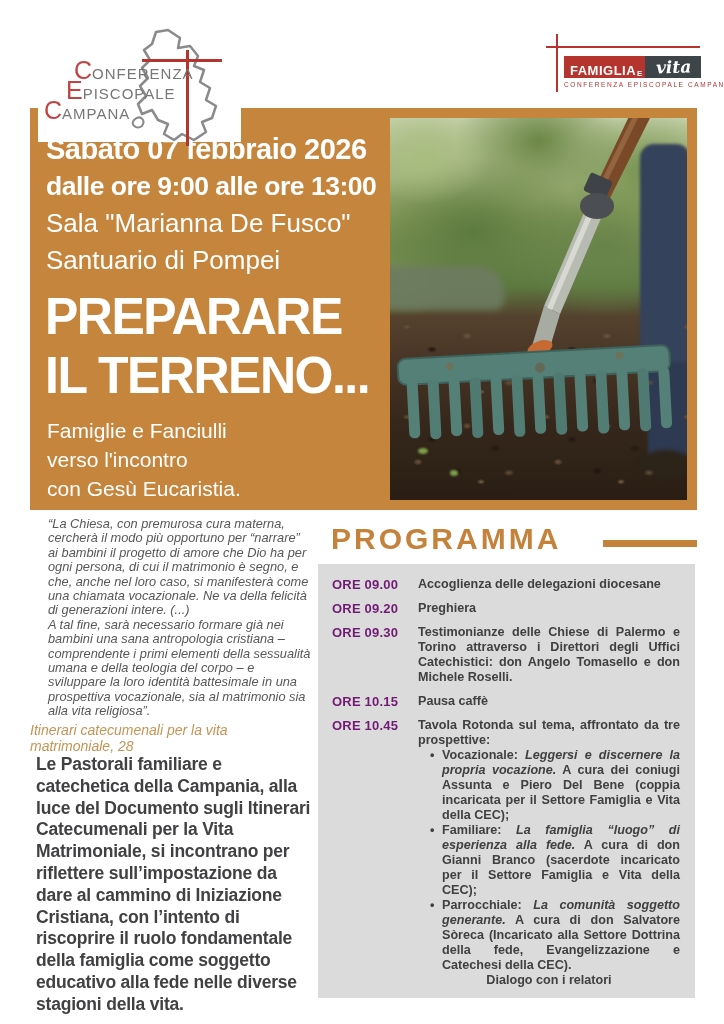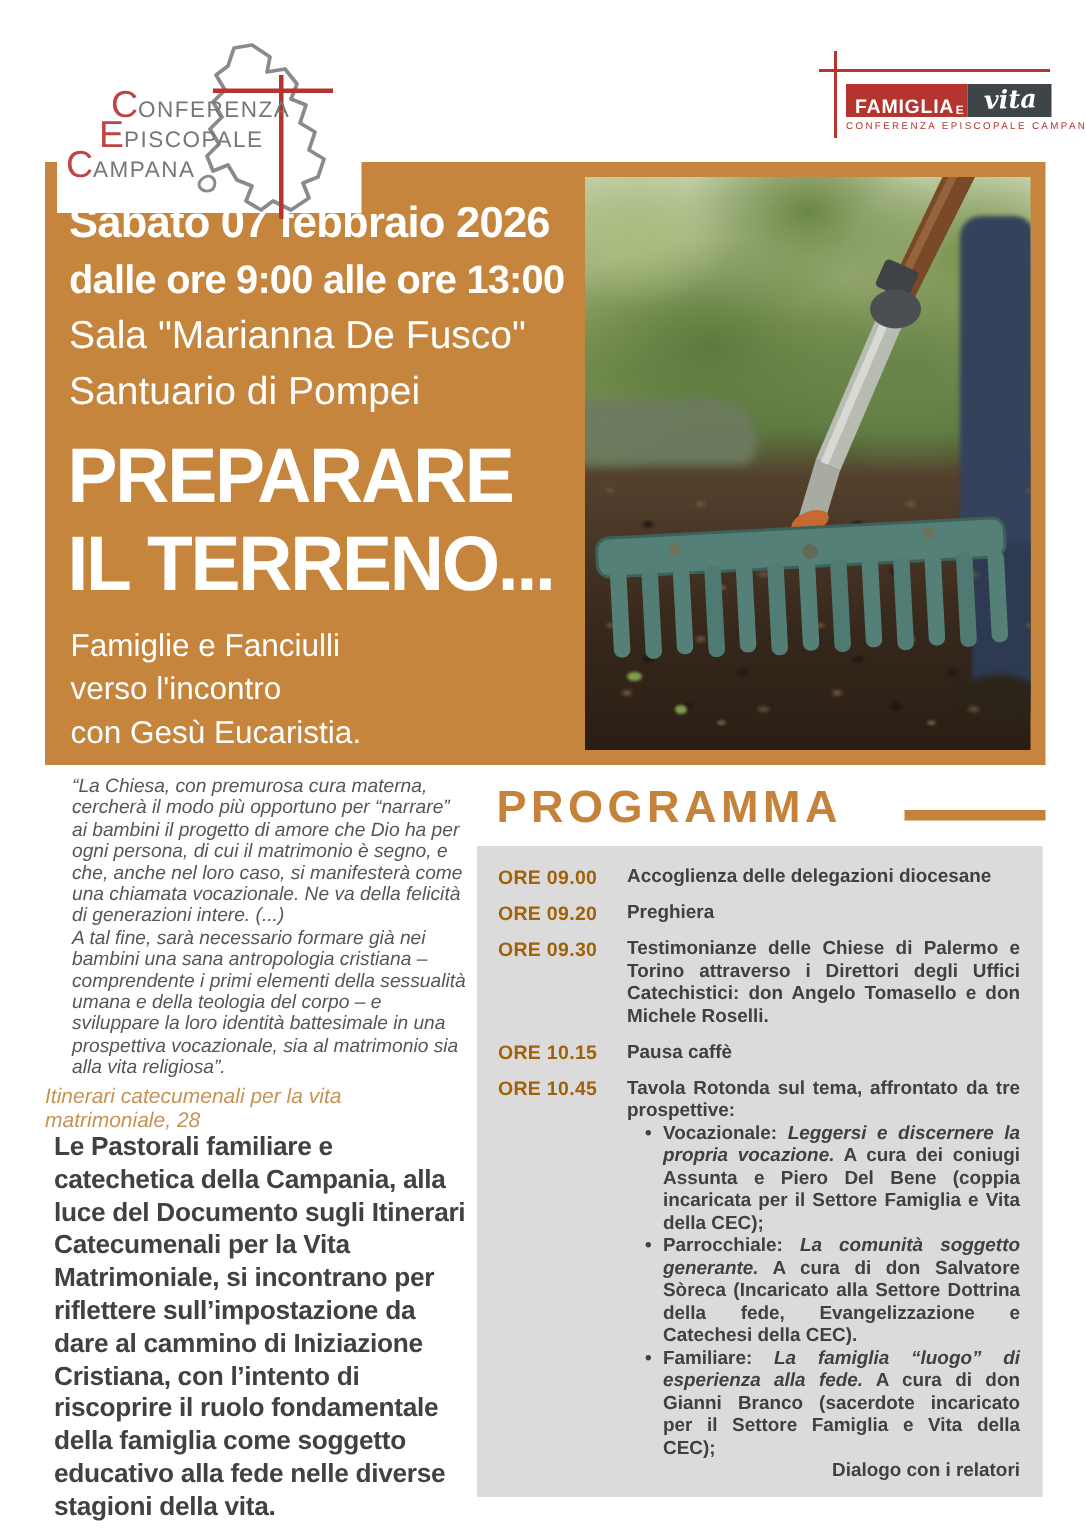--- a/index.html
+++ b/index.html
@@ -67,27 +67,27 @@
   .sprout{position:absolute;width:10px;height:6px;background:#7fa04b;border-radius:50%;filter:blur(1px);}
   
   .quote{position:absolute;left:48px;top:517px;width:288px;font-size:12.8px;font-style:italic;color:#57575a;line-height:14.4px;white-space:pre-line;}
   .attribution{position:absolute;left:30px;top:722px;width:280px;text-align:left;font-size:14px;font-style:italic;color:#c59455;}
   .intro{position:absolute;left:36px;top:754px;width:300px;font-size:17.5px;font-weight:bold;color:#414143;line-height:21.8px;white-space:pre-line;letter-spacing:-.2px;}
   
   .program-title{position:absolute;left:331px;top:522px;font-size:30px;font-weight:bold;color:#c5823a;letter-spacing:3px;}
   .program-dash{position:absolute;left:603px;top:540px;width:94px;height:7px;background:#c5823a;}
   .panel{position:absolute;left:318px;top:564px;width:377px;height:434px;background:#dbdbdb;box-sizing:border-box;padding:13px 15px 0 14px;overflow:hidden;}
   .prow{display:flex;margin-bottom:9px;}
-  .ptime{flex:0 0 86px;font-size:13px;font-weight:bold;color:#a16207;letter-spacing:.2px;}
+  .ptime{flex:0 0 86px;font-size:13px;font-weight:bold;color:#701a75;letter-spacing:.2px;}
   .pdesc{flex:1;font-size:12.6px;font-weight:bold;color:#404040;line-height:15px;text-align:justify;}
   .bullets{margin:0;padding:0 0 0 12px;}
   .bullet{position:relative;padding-left:12px;}
   .bullet::before{content:"•";position:absolute;left:0;top:0;}
   .bullet em{font-style:italic;}
-  .after-line{text-align:right;}
+  .after-line{text-align:center;}
 </style>
 </head>
 <body>
 
 <div class="poster">
 
   <div class="orange-box">
     <div class="hero-info">
       <div class="hero-date">Sabato 07 febbraio 2026</div>
       <div class="hero-time">dalle ore 9:00 alle ore 13:00</div>
@@ -234,24 +234,24 @@
     </div>
     <div class="prow">
       <div class="ptime">ORE 10.45</div>
       <div class="pdesc">
         <div>Tavola Rotonda sul tema, affrontato da tre prospettive:</div>
         <div class="bullets">
           <div class="bullet">
             <span>Vocazionale: </span><em>Leggersi e discernere la propria vocazione.</em><span> A cura dei coniugi Assunta e Piero Del Bene (coppia incaricata per il Settore Famiglia e Vita della CEC);</span>
           </div>
           <div class="bullet">
-            <span>Parrocchiale: </span><em>La comunità soggetto generante.</em><span> A cura di don Salvatore Sòreca (Incaricato alla Settore Dottrina della fede, Evangelizzazione e Catechesi della CEC).</span>
+            <span>Familiare: </span><em>La famiglia “luogo” di esperienza alla fede.</em><span> A cura di don Gianni Branco (sacerdote incaricato per il Settore Famiglia e Vita della CEC);</span>
           </div>
           <div class="bullet">
-            <span>Familiare: </span><em>La famiglia “luogo” di esperienza alla fede.</em><span> A cura di don Gianni Branco (sacerdote incaricato per il Settore Famiglia e Vita della CEC);</span>
+            <span>Parrocchiale: </span><em>La comunità soggetto generante.</em><span> A cura di don Salvatore Sòreca (Incaricato alla Settore Dottrina della fede, Evangelizzazione e Catechesi della CEC).</span>
           </div>
         </div>
         <div class="after-line">Dialogo con i relatori</div>
       </div>
     </div>
     <div class="prow">
       <div class="ptime">ORE 12.45</div>
       <div class="pdesc">Conclusioni di mons. Pietro Lagnese, delegato del Settore Famiglia e Vita della Conferenza Episcopale Campana</div>
     </div>
   </div>

